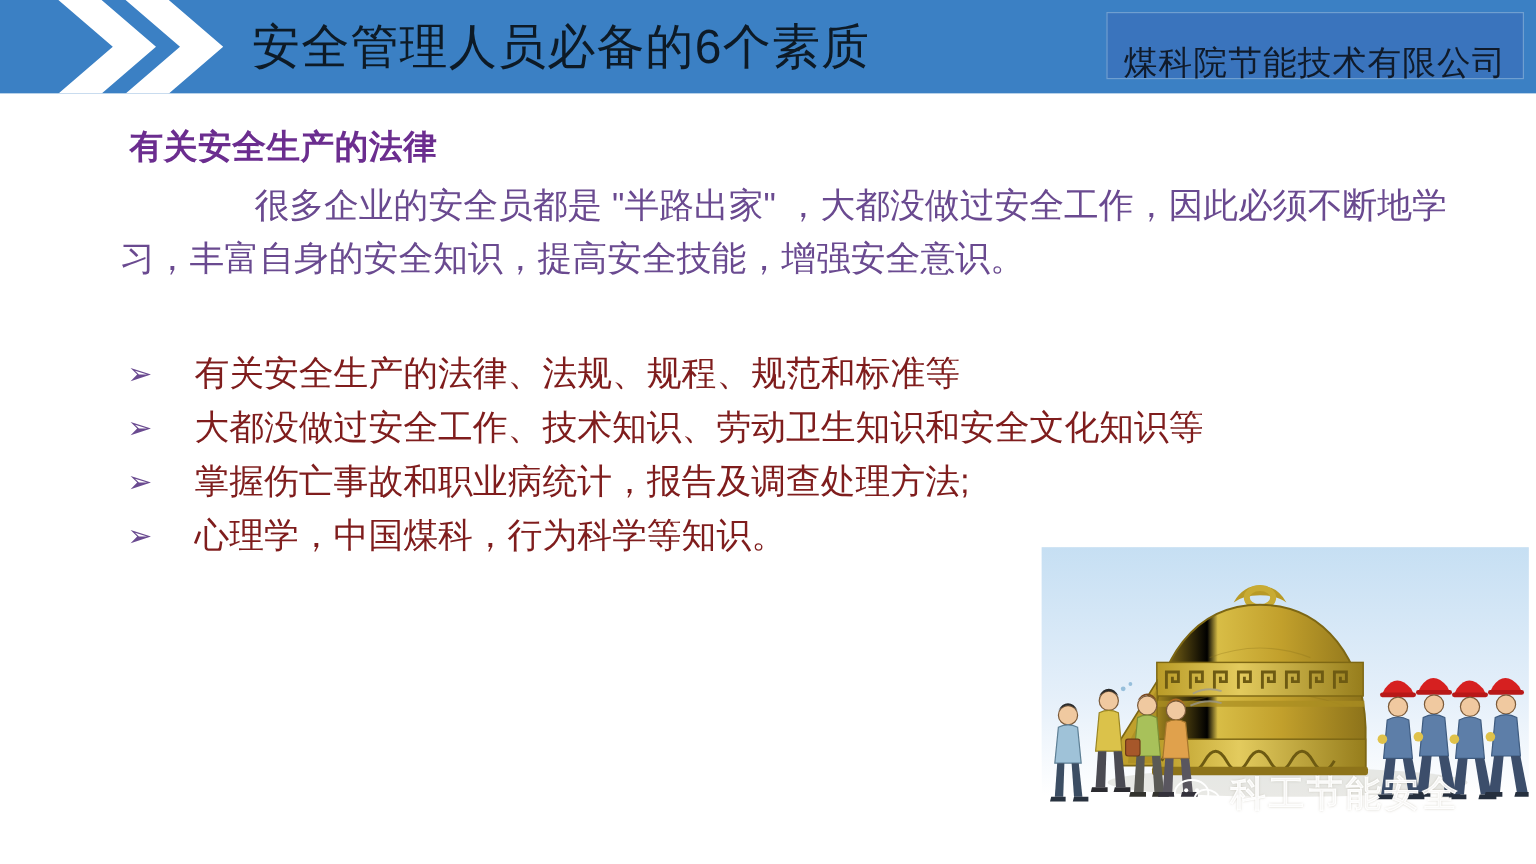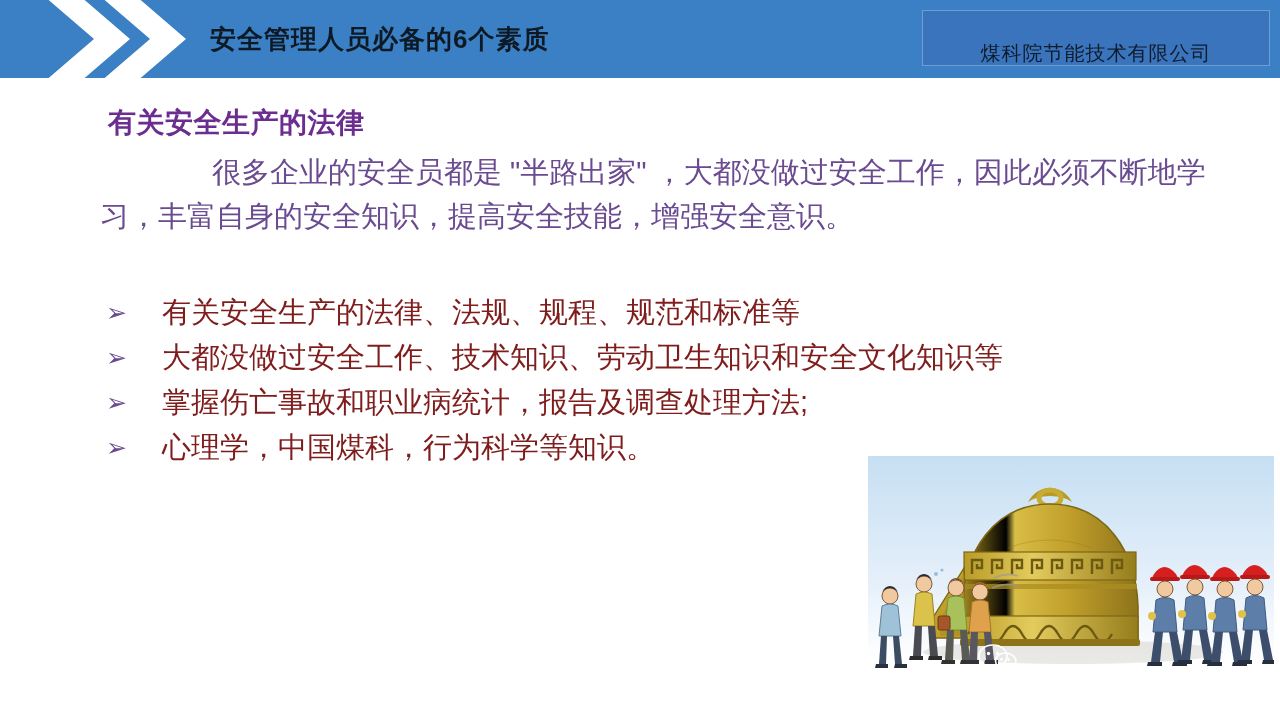--- a/index.html
+++ b/index.html
@@ -28,22 +28,22 @@
     position: absolute;
     left: 44px; top: 0;
     width: 160px; height: 78px;
   }
 
   .header-title {
     position: absolute;
     left: 210px;
     top: 50%;
     transform: translateY(-50%);
-    font-size: 26px;
-    font-weight: bold;
+    font-size: 40px;
+    font-weight: normal;
     color: #0d1a26;
     letter-spacing: 1px;
     white-space: nowrap;
   }
 
   .logo-block {
     position: absolute;
     left: 855px;
     top: 9px;
     width: 62px;
@@ -68,21 +68,21 @@
     width: 348px;
     height: 56px;
     box-sizing: border-box;
     border: 1px solid #6f9fd0;
     background: #3a74bd;
     display: flex;
     align-items: center;
     justify-content: center;
   }
   .company-box span {
-    font-size: 20px;
+    font-size: 28px;
     color: #101b2b;
     letter-spacing: 1px;
     white-space: nowrap;
     margin-top: 30px;
   }
 
   
   .slide-body {
     position: absolute;
     left: 0; top: 78px;
@@ -391,15 +391,16 @@
       <span>
         <svg width="40" height="32" viewBox="0 0 40 32" xmlns="http://www.w3.org/2000/svg">
           <path d="M15 3 C7 3 1 8 1 14 C1 17.5 3 20.5 6.4 22.4 L4.6 27 L9.8 24.3 C11.4 24.8 13.2 25 15 25 C23 25 29 20 29 14 C29 8 23 3 15 3 Z" fill="none" stroke="#ffffff" stroke-width="1.6"></path>
           <circle cx="10.5" cy="11.5" r="1.7" fill="#ffffff"></circle>
           <circle cx="19.5" cy="11.5" r="1.7" fill="#ffffff"></circle>
           <path d="M27 11 C21.6 11 17.5 14.6 17.5 19 C17.5 23.4 21.6 27 27 27 C28.4 27 29.8 26.8 31 26.4 L35.2 28.6 L33.8 24.8 C36.2 23.2 38 21.3 38 19 C38 14.6 32.4 11 27 11 Z" fill="none" stroke="#ffffff" stroke-width="1.6"></path>
           <circle cx="23.5" cy="17.5" r="1.4" fill="#ffffff"></circle>
           <circle cx="30.5" cy="17.5" r="1.4" fill="#ffffff"></circle>
         </svg>
       </span>
+      <span class="watermark-text">科工节能安全</span>
     </div>
   </div>
 </div>
 
 </body></html>

